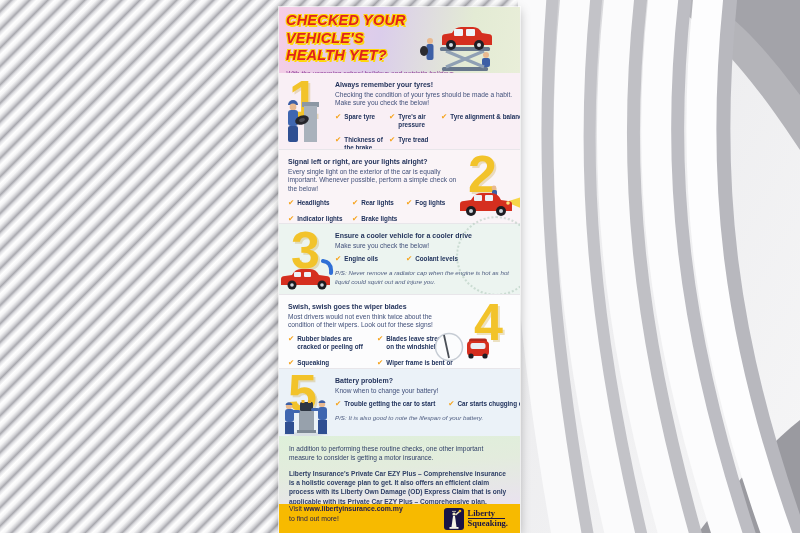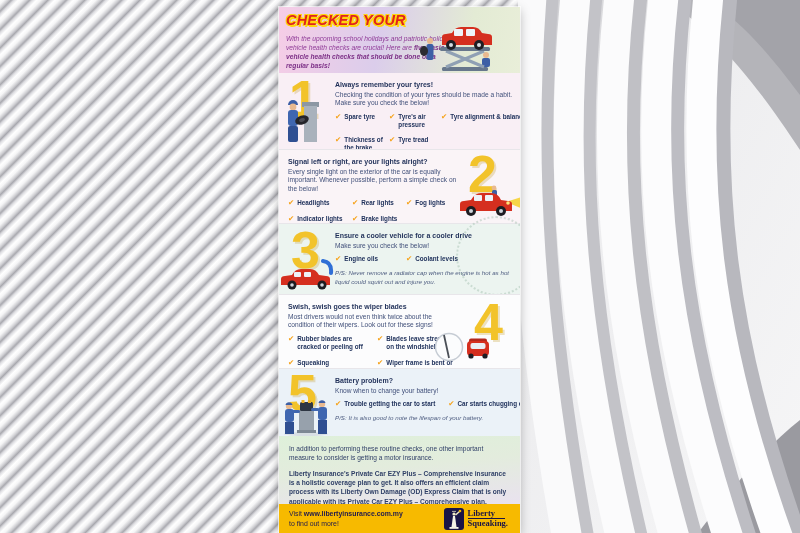--- a/index.html
+++ b/index.html
@@ -71,21 +71,21 @@
   .grid2b{display:grid;grid-template-columns:1fr 1fr;column-gap:10px;row-gap:8px;padding-right:2px;}
   .grid2c{display:flex;gap:13px;}
   .grid2c .check-item .lbl{white-space:nowrap;}
   .ps{margin-top:6px;font-size:6.2px;font-style:italic;color:#4e5d80;line-height:1.4;}
   .track{position:absolute;border:2px dotted rgba(140,175,155,.35);border-radius:50%;}
   
   .outro{height:68px;flex:0 0 68px;box-sizing:border-box;padding:8px 10px 0;
     background:linear-gradient(175deg,#def0da 0%,#e3ecdd 45%,#e9e2ef 100%);}
   .outro p{margin:0;font-size:6.6px;color:#2e3e66;line-height:1.42;}
   .outro p + p{margin-top:6px;font-weight:bold;}
-  .ftr{flex:1;background:#f7ba00;display:flex;align-items:center;padding:0 10px;box-sizing:border-box;}
+  .ftr{flex:1;background:#f7ba00;display:flex;padding:0 10px;box-sizing:border-box;}
   .visit{flex:1;font-size:6.9px;color:#201a4d;line-height:1.45;}
   .visit b{font-weight:bold;}
   .logo{display:flex;align-items:center;gap:4px;margin-right:2px;}
   .logo-text{font-family:"Liberation Serif","DejaVu Serif",serif;font-weight:bold;color:#1a1446;font-size:8.5px;line-height:1.1;}
   .logo-text .l1{display:inline-block;border-bottom:1px solid #1a1446;padding-right:10px;}
 </style>
 </head>
 <body>
 
 <div class="bg-stripes"></div>
@@ -115,20 +115,21 @@
     <path d="M190 0 C 172 180, 188 340, 262 543" stroke="#fdfdfe" stroke-width="30"></path>
   </g>
 </svg>
 
 <div class="poster">
 
   <div class="hdr">
     <div class="hdr-text">
       <div class="hdr-title">
         <div>CHECKED YOUR</div>
+        <div>VEHICLE'S HEALTH YET?</div>
       </div>
       <div class="hdr-intro"><span>With the upcoming school holidays and patriotic holidays, vehicle health checks are crucial! Here are </span><b>five basic vehicle health checks that should be done on a regular basis!</b></div>
     </div>
     <svg class="hdr-illus" viewBox="0 0 80 58">
       <circle cx="66" cy="40" r="3" fill="#e9b98f"></circle>
         <rect x="62" y="43" width="8" height="9" rx="2" fill="#3d5fa5"></rect>
       <circle cx="10" cy="26" r="3" fill="#e9b98f"></circle>
         <rect x="6.5" y="29" width="7" height="16" rx="2" fill="#3d5fa5"></rect>
       <ellipse cx="4" cy="36" rx="4" ry="5" fill="#2b2b31"></ellipse>
       <rect x="22" y="52" width="46" height="4" rx="1.5" fill="#67778c"></rect>

